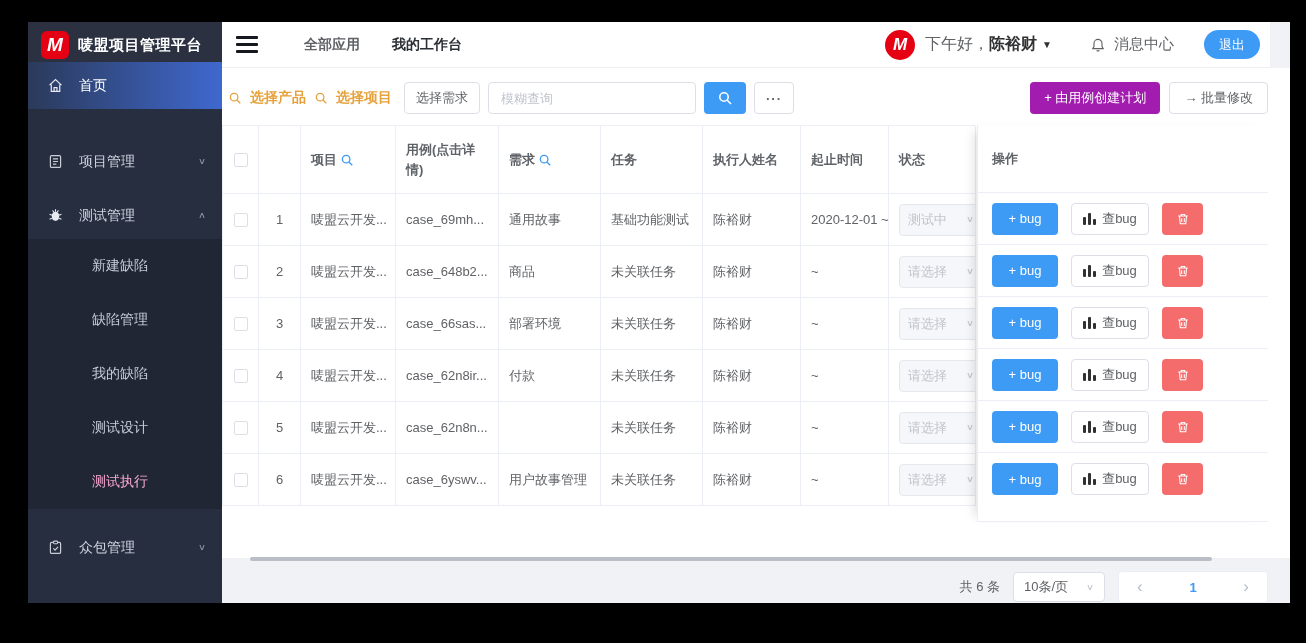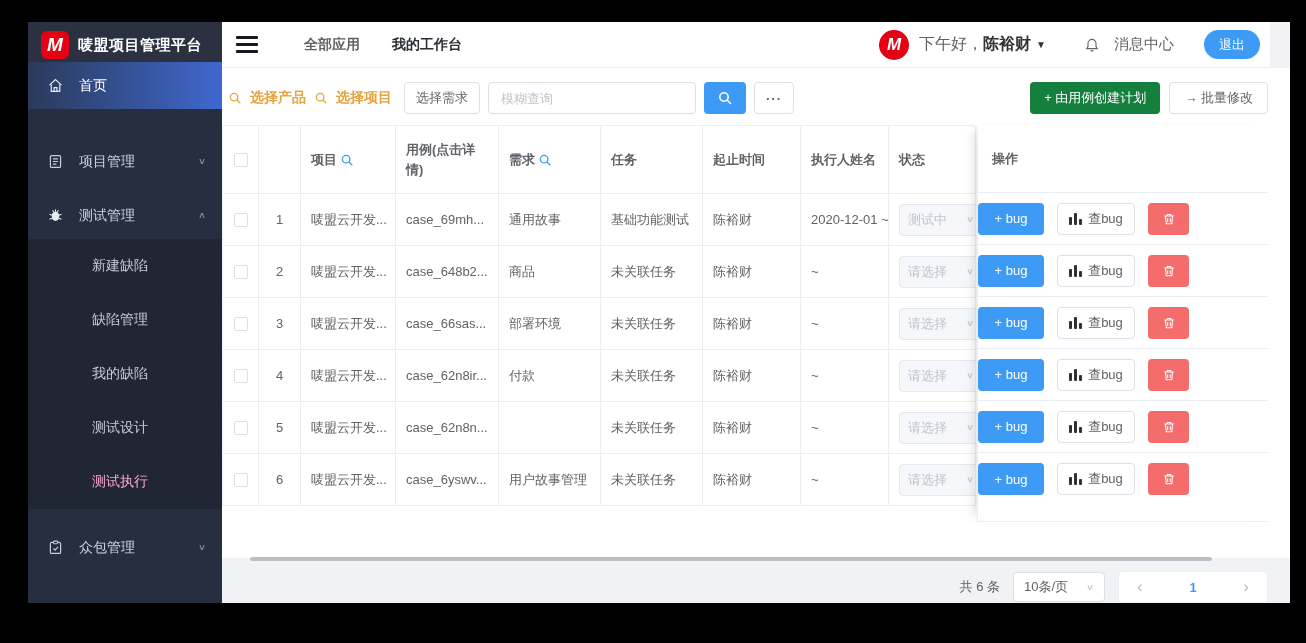--- a/index.html
+++ b/index.html
@@ -41,21 +41,21 @@
   .top-tab { font-size:14px; font-weight:bold; cursor:pointer; }
   .tab-apps { margin-left:46px; color:#606266; }
   .tab-work { margin-left:32px; color:#2b2f36; }
   .top-right { margin-left:auto; display:flex; align-items:center; margin-right:10px; }
   .avatar { width:30px; height:30px; border-radius:50%; background:#e60013; color:#fff;
     font-weight:bold; font-style:italic; font-size:17px; display:flex;
     align-items:center; justify-content:center; }
   .greet { margin-left:10px; font-size:16px; color:#606266; }
   .uname { font-weight:bold; color:#303133; }
   .u-caret { font-size:10px; color:#303133; margin-left:5px; }
-  .msg { display:flex; align-items:center; gap:14px; margin-left:38px; color:#606266;
+  .msg { display:flex; align-items:center; gap:8px; margin-left:38px; color:#606266;
     font-size:15px; cursor:pointer; }
   .logout-btn { margin-left:30px; background:#3d9af5; color:#fff; border:none;
     border-radius:15px; height:29px; padding:0 15px; font-size:13px; cursor:pointer; }
 
   
   .panel { position:absolute; left:0; top:46px; width:1068px; height:490px; background:#fff; }
 
   .toolbar { position:absolute; left:6px; top:14px; height:32px; width:1040px;
     display:flex; align-items:center; }
   .flink { display:flex; align-items:center; gap:8px; color:#e6a23c; font-size:14px;
@@ -65,21 +65,21 @@
     align-items:center; justify-content:center; }
   .btn-demand { width:76px; margin-left:4px; }
   .fuzzy-input { margin-left:8px; width:208px; height:32px; border:1px solid #dcdfe6;
     border-radius:4px; padding:0 12px; font-size:13px; color:#606266; outline:none; }
   .fuzzy-input::placeholder { color:#c0c4cc; }
   .btn-search { margin-left:8px; width:42px; height:32px; background:#3d9af5;
     border:none; border-radius:4px; cursor:pointer; display:inline-flex;
     align-items:center; justify-content:center; }
   .btn-more { margin-left:8px; width:40px; font-weight:bold; letter-spacing:1px; }
   .toolbar-right { margin-left:auto; display:flex; gap:9px; }
-  .btn-primary { background:#15803d; border:none; color:#fff; font-size:13px;
+  .btn-primary { background:#a21caf; border:none; color:#fff; font-size:13px;
     height:32px; border-radius:4px; padding:0 14px; cursor:pointer; }
   .btn-batch { padding:0 14px; }
 
   
   .tbl { position:absolute; left:0; top:57px; width:753px;
     border-top:1px solid #ebeef5; border-left:1px solid #ebeef5; font-size:13px; }
   .trow { display:grid; grid-template-columns:36px 42px 95px 103px 102px 102px 98px 88px 87px; }
   .tcell { border-right:1px solid #ebeef5; border-bottom:1px solid #ebeef5;
     display:flex; align-items:center; padding:0 10px; color:#606266;
     overflow:hidden; white-space:nowrap; }
@@ -96,21 +96,21 @@
   .sel-text { flex:1; overflow:hidden; white-space:nowrap;font-family:Liberation Serif, serif; }
   .sel-caret { font-size:11px; transform:scaleY(.8); }
 
   
   .ops { position:absolute; left:755px; top:57px; width:291px; height:397px;
     background:#fff; border-left:1px solid #ebeef5; border-bottom:1px solid #ebeef5;
     box-shadow:-9px 0 10px -6px rgba(0,0,0,.12); z-index:3; }
   .ops-head { height:68px; display:flex; align-items:center; padding-left:14px;
     font-size:13px; font-weight:bold; color:#5f6368; border-bottom:1px solid #ebeef5; }
   .ops-row { height:52px; display:flex; align-items:center; gap:13px;
-    padding-left:0; border-bottom:1px solid #ebeef5; }
+    padding-left:14px; border-bottom:1px solid #ebeef5; }
   .ops-row:last-child { border-bottom:none; }
   .ops .ops-row:nth-child(8) { border-bottom:none; }
   .btn-addbug { width:66px; height:32px; background:#3d9af5; border:none;
     border-radius:4px; color:#fff; font-size:13px; cursor:pointer; }
   .btn-viewbug { width:78px; height:32px; gap:6px; }
   .bars { display:inline-flex; align-items:flex-end; gap:2px; height:12px; }
   .bars i { display:block; width:3px; background:#303133; border-radius:1px; }
   .bars i:nth-child(1){height:8px;} .bars i:nth-child(2){height:12px;} .bars i:nth-child(3){height:6px;}
   .btn-del { width:41px; height:32px; background:#f56c6c; border:none;
     border-radius:4px; cursor:pointer; display:inline-flex; align-items:center;
@@ -263,22 +263,22 @@
             </div>
           <div class="tcell">用例(点击详情)</div>
           <div class="tcell">
               <span>需求</span>
               <svg class="hsearch" viewBox="0 0 16 16">
                 <circle cx="7" cy="7" r="4.3" fill="none" stroke="#3d9af5" stroke-width="1.5"></circle>
                 <path d="M10.2 10.2 14 14" stroke="#3d9af5" stroke-width="1.5"></path>
               </svg>
             </div>
           <div class="tcell">任务</div>
+          <div class="tcell">执行人姓名</div>
           <div class="tcell">起止时间</div>
-          <div class="tcell">执行人姓名</div>
           <div class="tcell">状态</div>
         </div>
         <div class="tbody">
             <div class="trow">
     <div class="tcell c-center">
                 <span class="checkbox"></span>
               </div>
     <div class="tcell c-center">1</div>
     <div class="tcell">唛盟云开发...</div>
     <div class="tcell">case_69mh...</div>

